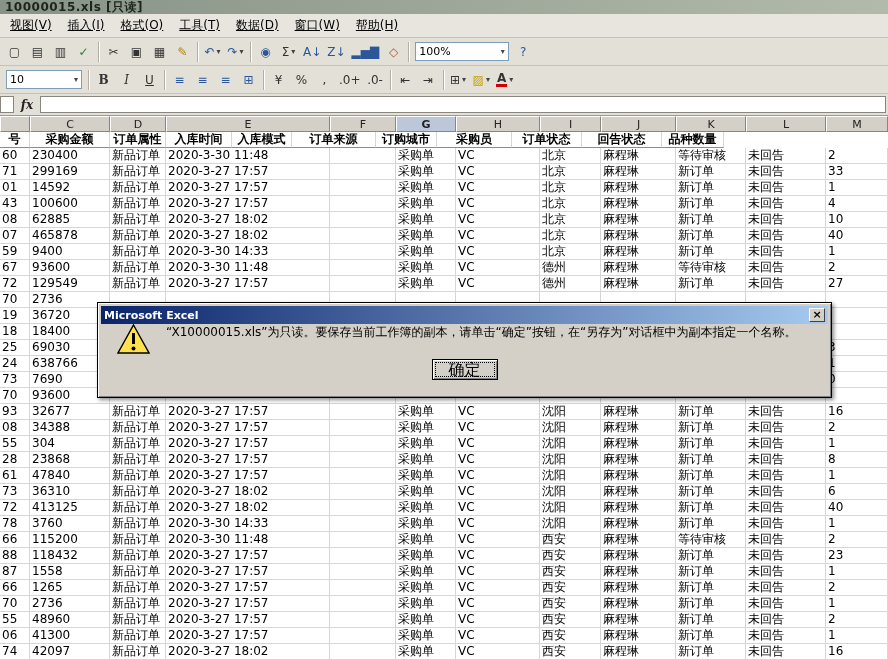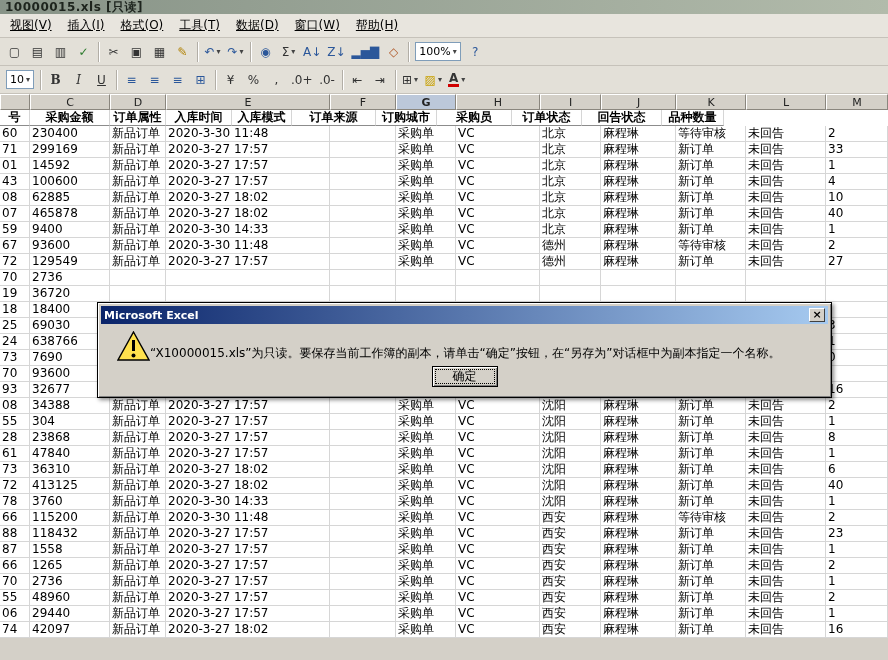--- a/index.html
+++ b/index.html
@@ -17,21 +17,21 @@
 
   
   .toolbar{height:28px;display:flex;align-items:center;background:#e3e0d8;border-bottom:1px solid #c6c2ba;padding-left:3px;}
   .tbtn{min-width:23px;height:22px;display:flex;align-items:center;justify-content:center;font-size:12px;color:#333;border:1px solid transparent;padding:0 2px;cursor:default;}
   .tbtn .g{line-height:1;}
   .tbtn.bold .g{font-weight:bold;font-family:"DejaVu Serif",serif;}
   .tbtn.italic .g{font-style:italic;font-family:"DejaVu Serif",serif;}
   .tbtn.underline .g{text-decoration:underline;}
   .tbtn.fontcolor .g{border-bottom:3px solid #d00000;padding:0 1px;font-weight:bold;}
   .tsep{width:1px;height:20px;background:#b2aea6;margin:0 3px;box-shadow:1px 0 0 #fff;}
-  .tcombo{display:flex;align-items:center;background:#fff;border:1px solid #7f9db9;height:19px;padding:0 3px;margin:0 3px;font-size:11px;color:#000;}
+  .tcombo{display:flex;align-items:center;background:#fff;border:1px solid #7f9db9;height:19px;padding:0 3px;margin:0 3px;font-size:11px;color:#000;gap:48px;}
   .tarr{font-size:8px;margin-left:2px;color:#444;}
 
   
   .formulabar{height:22px;display:flex;align-items:center;background:#e3e0d8;border-bottom:1px solid #9d9a92;padding:2px 0;}
   .namebox{width:14px;height:17px;background:#fff;border:1px solid #8a867e;}
   .fx{width:26px;text-align:center;font-style:italic;font-family:"DejaVu Serif",serif;font-size:12px;font-weight:bold;color:#222;cursor:default;}
   .finput{flex:1;height:17px;background:#fff;border:1px solid #8a867e;margin-right:2px;}
 
   
   .colletters{height:16px;display:flex;background:#d4d0c8;}
@@ -48,27 +48,27 @@
   .c6{width:84px;}.c7{width:61px;}.c8{width:75px;}.c9{width:70px;}.c10{width:80px;}.c11{width:62px;}
 
   
   .dialog{position:absolute;left:97px;top:302px;width:735px;height:96px;background:#d4d0c8;
     border:1px solid #000;box-shadow:inset 1px 1px 0 #fff,inset -1px -1px 0 #808080,2px 2px 4px rgba(0,0,0,.45);
     padding:3px;}
   .dtitle{height:18px;background:linear-gradient(90deg,#0a246a,#a6caf0);display:flex;align-items:center;padding:0 3px;}
   .dtext{color:#fff;font-weight:bold;font-size:11px;flex:1;white-space:nowrap;}
   .dclose{width:16px;height:14px;background:#d4d0c8;border:1px solid;border-color:#fff #404040 #404040 #fff;
     font-size:11px;line-height:12px;text-align:center;font-weight:bold;color:#000;cursor:default;}
-  .dbody{display:flex;align-items:flex-end;padding:7px 8px 2px 16px;gap:0;}
+  .dbody{display:flex;align-items:flex-start;padding:0 8px 2px 16px;gap:16px;}
   .warnicon{flex:0 0 auto;width:33px;height:30px;}
   .dmsg{font-size:12px;color:#000;line-height:1.35;}
   .dbuttons{display:flex;justify-content:center;margin-top:3px;}
   .okbtn{width:66px;height:21px;background:#d4d0c8;border:1px solid #000;
     box-shadow:inset 1px 1px 0 #fff,inset -1px -1px 0 #808080;
-    font-size:12px;font-family:inherit;color:#000;outline:1px dotted #000;outline-offset:-4px;cursor:default;}
+    font-size:16px;font-family:inherit;color:#000;outline:1px dotted #000;outline-offset:-4px;cursor:default;}
 </style>
 </head>
 <body>
 
 <div class="app">
 
   <div class="titlebar">
     <span>10000015.xls  [只读]</span>
   </div>
 
@@ -206,20 +206,25 @@
       <div class="tbtn">
         <span class="g" style="color: rgb(200, 160, 0);">▨</span>
         <span class="tarr">▾</span>
       </div>
       <div class="tbtn fontcolor">
         <span class="g">A</span>
         <span class="tarr">▾</span>
       </div>
     </div>
 
+  <div class="formulabar">
+    <div class="namebox"></div>
+    <div class="fx">fx</div>
+    <div class="finput"></div>
+  </div>
 
   <div class="colletters">
       <div class="colcell c0"></div>
       <div class="colcell c1">C</div>
       <div class="colcell c2">D</div>
       <div class="colcell c3">E</div>
       <div class="colcell c4">F</div>
       <div class="colcell c5 sel">G</div>
       <div class="colcell c6">H</div>
       <div class="colcell c7">I</div>
@@ -659,21 +664,21 @@
           <div class="cell c5">采购单</div>
           <div class="cell c6">VC</div>
           <div class="cell c7">西安</div>
           <div class="cell c8">麻程琳</div>
           <div class="cell c9">新订单</div>
           <div class="cell c10">未回告</div>
           <div class="cell c11">2</div>
         </div>
         <div class="row">
           <div class="cell c0">06</div>
-          <div class="cell c1">29440</div>
+          <div class="cell c1">41300</div>
           <div class="cell c2">新品订单</div>
           <div class="cell c3">2020-3-27 17:57</div>
           <div class="cell c4"></div>
           <div class="cell c5">采购单</div>
           <div class="cell c6">VC</div>
           <div class="cell c7">西安</div>
           <div class="cell c8">麻程琳</div>
           <div class="cell c9">新订单</div>
           <div class="cell c10">未回告</div>
           <div class="cell c11">1</div>

